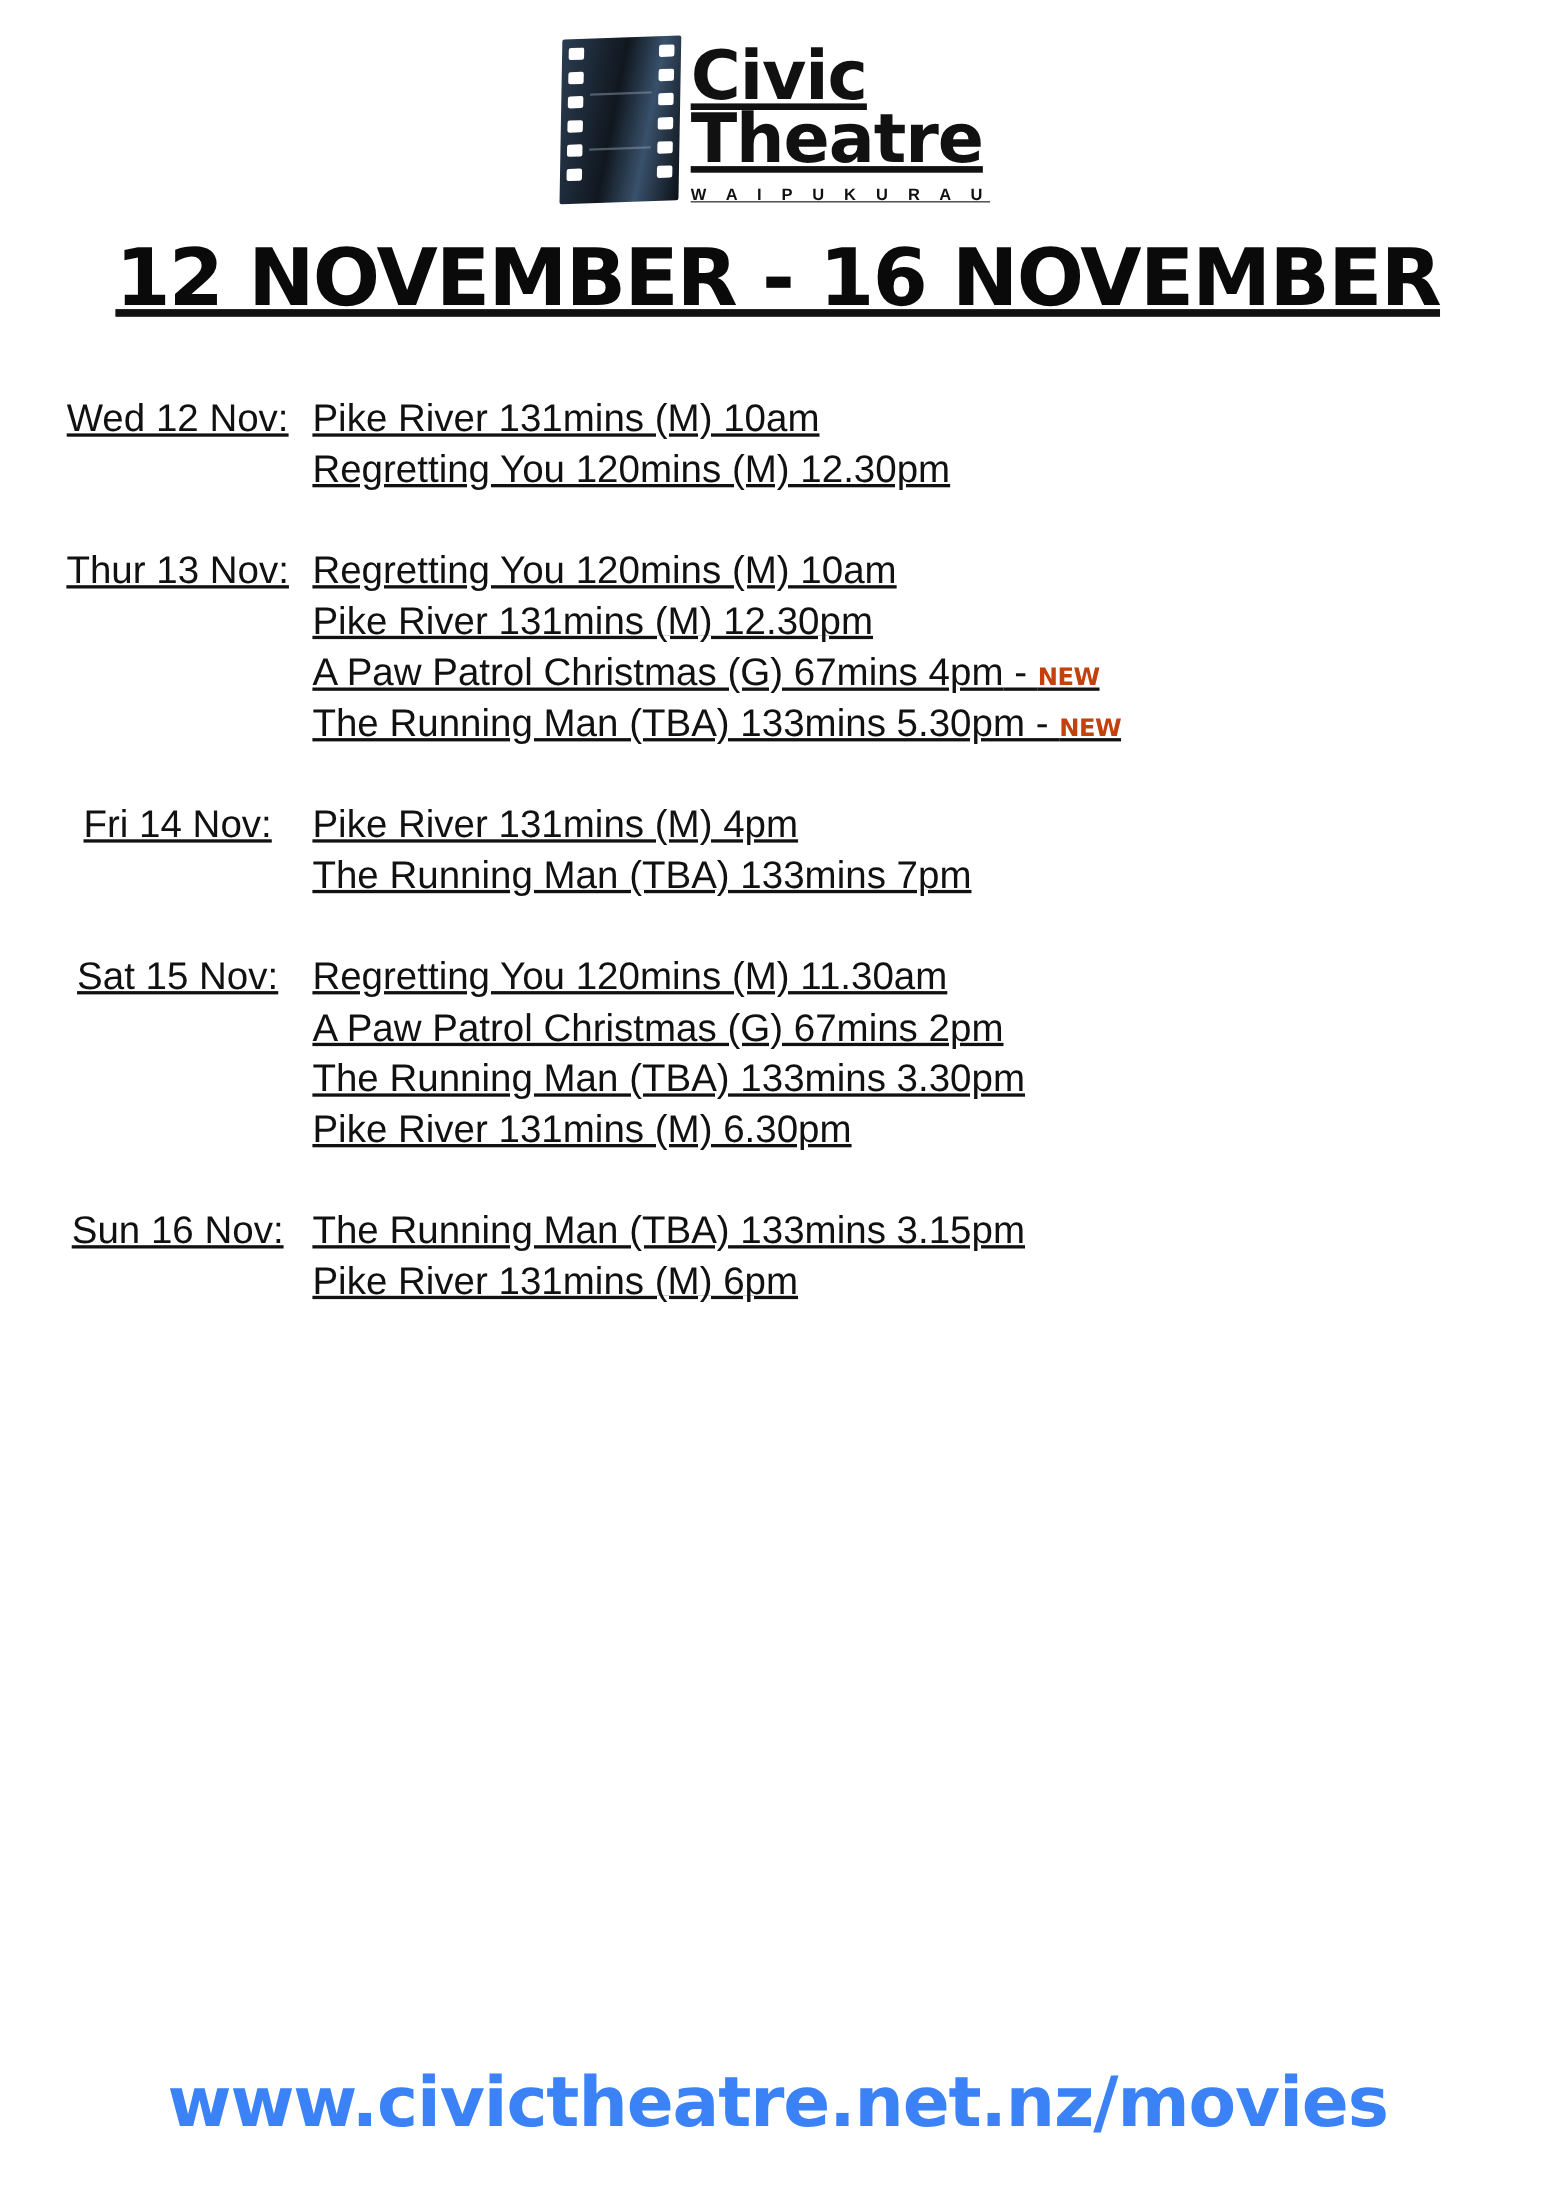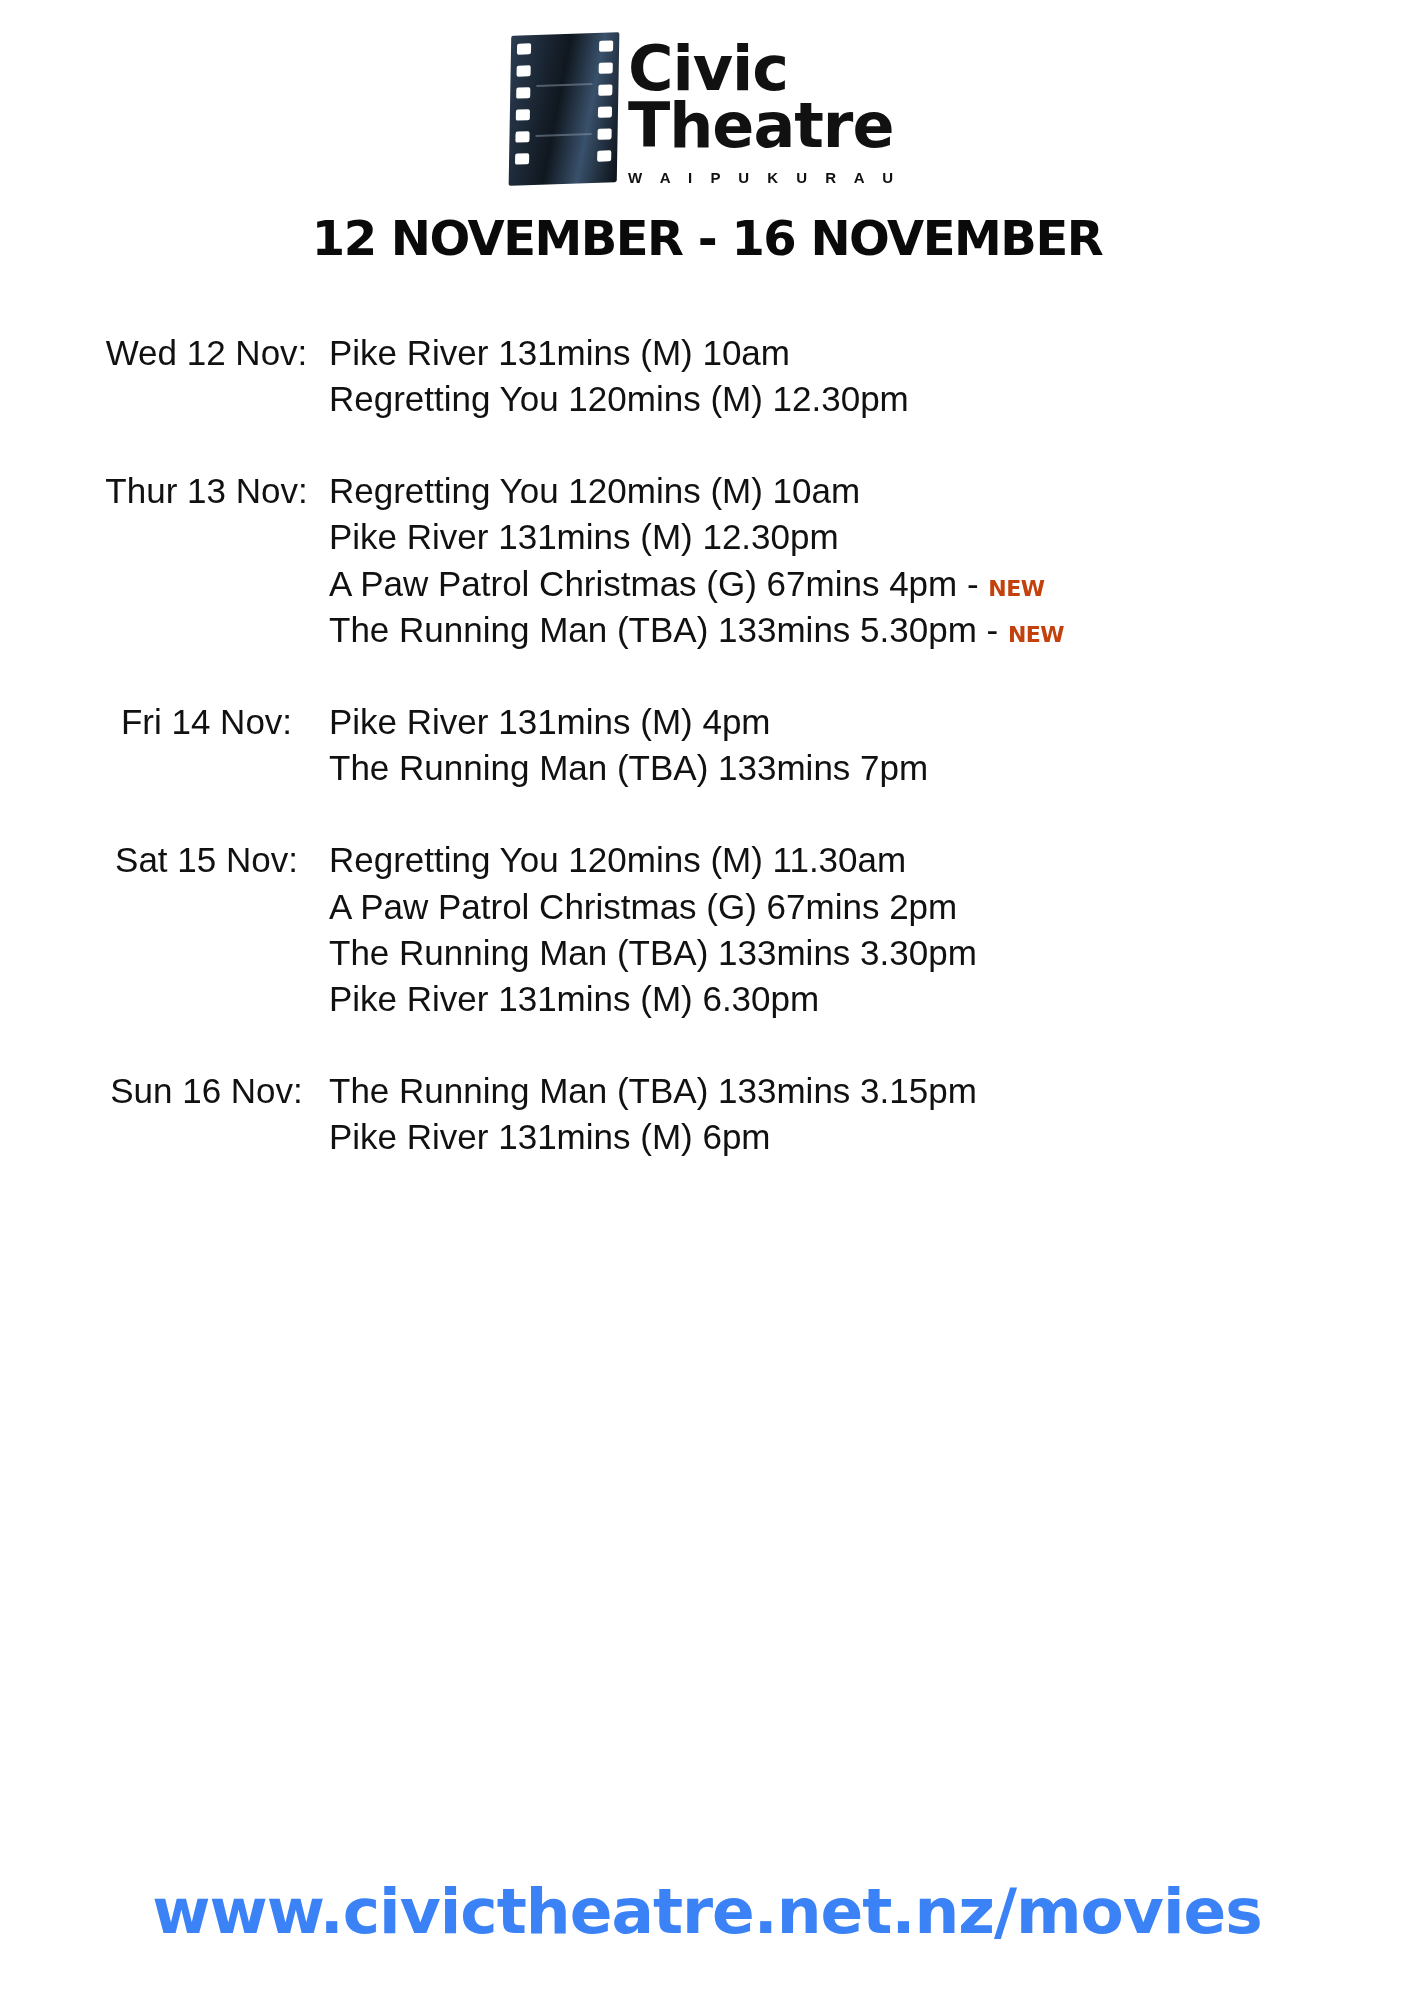--- a/index.html
+++ b/index.html
@@ -14,21 +14,22 @@
     color: #111111;
     position: relative;
     overflow: hidden;
   }
 
   .page {
     width: 1414px;
     height: 2000px;
     position: relative;
     box-sizing: border-box;
-    padding: 0 80px;
+    padding: 0 35px;
+    text-decoration: underline;
   }
 
   
   .logo-block {
     padding-top: 34px;
     display: flex;
     justify-content: center;
     align-items: flex-start;
   }
   .logo {
@@ -101,21 +102,21 @@
     color: #111;
     margin-top: 12px;
     padding-right: 4px;
   }
 
   
   .date-title {
     text-align: center;
     font-family: "DejaVu Sans", sans-serif;
     font-weight: 700;
-    font-size: 48px;
+    font-size: 72px;
     letter-spacing: -1.5px;
     margin-top: 24px;
     color: #0a0a0a;
   }
 
   
   .schedule {
     margin-top: 64px;
     padding-left: 4px;
   }

